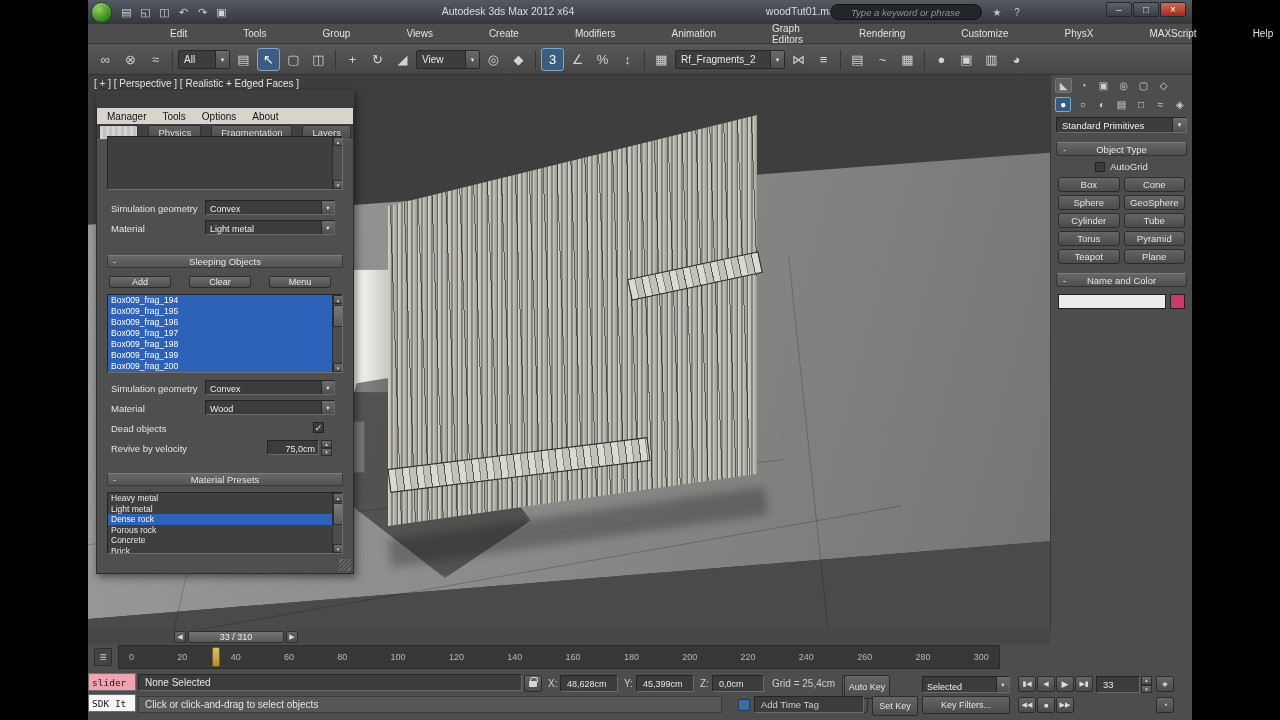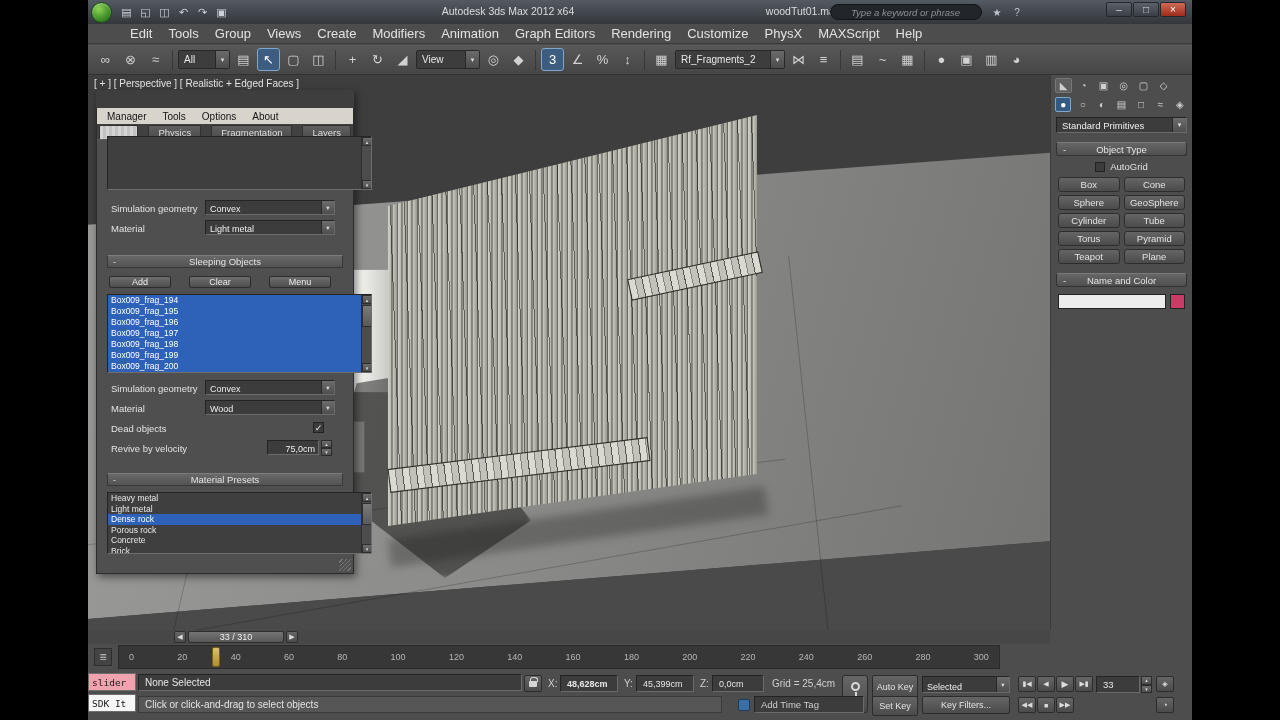--- a/index.html
+++ b/index.html
@@ -33,21 +33,21 @@
              justify-content:center; color:#c2c7cd; font-size:10px; }
   .winbtns { position:absolute; right:6px; top:2px; display:flex; gap:1px; }
   .wb { width:26px; height:15px; display:flex; align-items:center; justify-content:center;
         font-size:10px; color:#d8dbdf; background:linear-gradient(#5b6169,#3a3f45);
         border:1px solid #24272b; border-radius:2px; }
   .wb.close { background:linear-gradient(#d06a55,#9c2c1c); color:#fff; }
 
   
   #menubar { position:absolute; left:0; top:24px; width:1104px; height:20px; background:#4d4d4d;
              border-bottom:1px solid #3c3c3c; display:flex; align-items:center; padding-left:34px; }
-  .mi { padding:0 8px; font-size:13px; color:#e2e2e2; }
+  .mi { padding:0 8px; font-size:10px; color:#e2e2e2;margin-left:40px; }
 
   
   #toolbar { position:absolute; left:0; top:45px; width:1104px; height:30px;
              background:linear-gradient(#585858,#464646); border-bottom:1px solid #323232;
              display:flex; align-items:center; padding-left:6px; gap:2px; }
   .tbi { width:23px; height:23px; display:flex; align-items:center; justify-content:center;
          color:#d2d2d2; font-size:13px; border-radius:3px; flex:0 0 auto; }
   .tbi.active { background:#3c5d80; border:1px solid #7fa6cb; color:#fff; }
   .tbsep { width:1px; height:20px; background:#383838; margin:0 3px; flex:0 0 auto; }
   .tbdd { height:19px; background:#3d3d3d; border:1px solid #282828; display:flex; align-items:center;
@@ -116,21 +116,21 @@
              display:flex; align-items:center; justify-content:center; font-size:6.5px; color:#ddd;
              border-left:1px solid #282828; }
   .rf-section { position:absolute; left:10px; width:236px; height:13px;
                 background:linear-gradient(#686868,#535353); border:1px solid #383838;
                 border-top-color:#7c7c7c; display:flex; align-items:center; justify-content:center;
                 font-size:9.5px; color:#e4e4e4; }
   .rf-section .minus { position:absolute; left:5px; font-size:9px; color:#ddd; }
   .rf-btn { position:absolute; height:12px; width:62px; display:flex; align-items:center;
             justify-content:center; font-size:9px; color:#eee;
             background:linear-gradient(#6e6e6e,#4d4d4d); border:1px solid #2c2c2c; border-radius:2px; }
-  .listbox { position:absolute; left:10px; width:265px; background:#3f3f3f;
+  .listbox { position:absolute; left:10px; width:236px; background:#3f3f3f;
              border:1px solid #242424; border-bottom-color:#6e6e6e; border-right-color:#6e6e6e; overflow:hidden; }
   .lrow { height:11px; line-height:11px; font-size:8.5px; color:#fff; padding-left:3px;
           width:calc(100% - 10px); background:#2d62b8; }
   .prow { height:10.5px; line-height:10.5px; font-size:8.5px; color:#e8e8e8; padding-left:3px;
           width:calc(100% - 10px); }
   .prow.selected { background:#2d62b8; color:#fff; }
   .vscroll { position:absolute; right:0; top:0; bottom:0; width:10px; background:#4c4c4c;
              border-left:1px solid #2e2e2e; }
   .vs-btn { width:10px; height:9px; background:linear-gradient(#6c6c6c,#4f4f4f); border:1px solid #2e2e2e;
             display:flex; align-items:center; justify-content:center; font-size:5px; color:#ddd; }
@@ -520,38 +520,38 @@
   <div class="ml-box" style="top:673px;background:#f0a2ae;">
     <span>slider</span>
   </div>
   <div class="statusfield sunken" style="left:50px;top:674px;width:384px;">
     <span>None Selected</span>
   </div>
   <div class="lockwrap">
     <span class="lockb"></span>
   </div>
   <span class="slabel" style="left:460px;top:678px;">X:</span>
-  <div class="statusfield sunken" style="left:472px;top:675px;width:58px;font-size:9px;font-weight:bold;">
+  <div class="statusfield sunken" style="left:472px;top:675px;width:58px;font-size:9px;">
     <span>48,628cm</span>
   </div>
   <span class="slabel" style="left:536px;top:678px;">Y:</span>
   <div class="statusfield sunken" style="left:548px;top:675px;width:58px;font-size:9px;">
     <span>45,399cm</span>
   </div>
   <span class="slabel" style="left:612px;top:678px;">Z:</span>
   <div class="statusfield sunken" style="left:624px;top:675px;width:52px;font-size:9px;">
     <span>0,0cm</span>
   </div>
   <span class="slabel" style="left:684px;top:678px;">Grid = 25,4cm</span>
   <div class="keybig">
     <span class="keyring"></span>
     <span class="keystem"></span>
     <span class="keytooth"></span>
   </div>
-  <span class="skbtn" style="left:784px;top:675px;width:46px;height:24px;">Auto Key</span>
+  <span class="skbtn" style="left:756px;top:675px;width:46px;height:24px;">Auto Key</span>
   <div class="dd" style="left:834px;top:676px;width:88px;height:17px;font-size:9px;">
     <span>Selected</span>
     <span class="arr">▾</span>
   </div>
   <span class="pb" style="left:930px;top:676px;">▮◀</span>
   <span class="pb" style="left:949px;top:676px;">◀</span>
   <span class="pb" style="left:968px;top:676px;font-size:9px;">▶</span>
   <span class="pb" style="left:987px;top:676px;">▶▮</span>
   <div class="statusfield sunken" style="left:1008px;top:676px;width:44px;font-size:9.5px;">
     <span>33</span>

